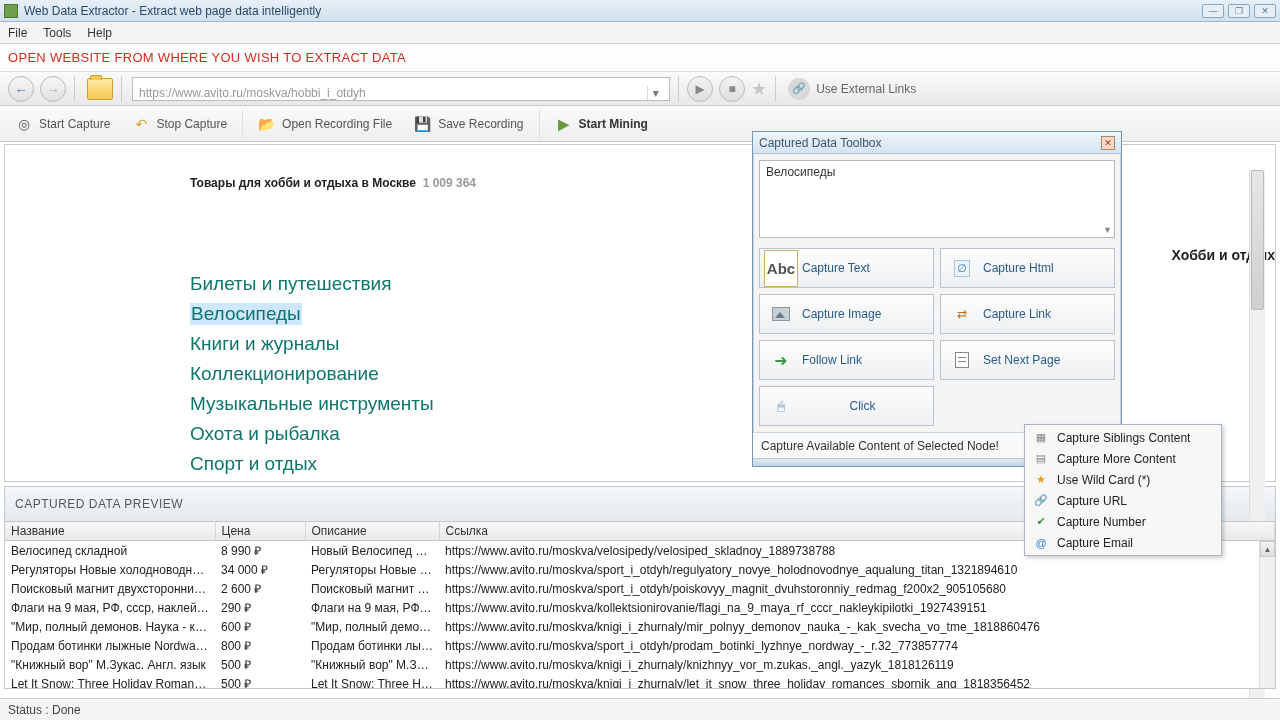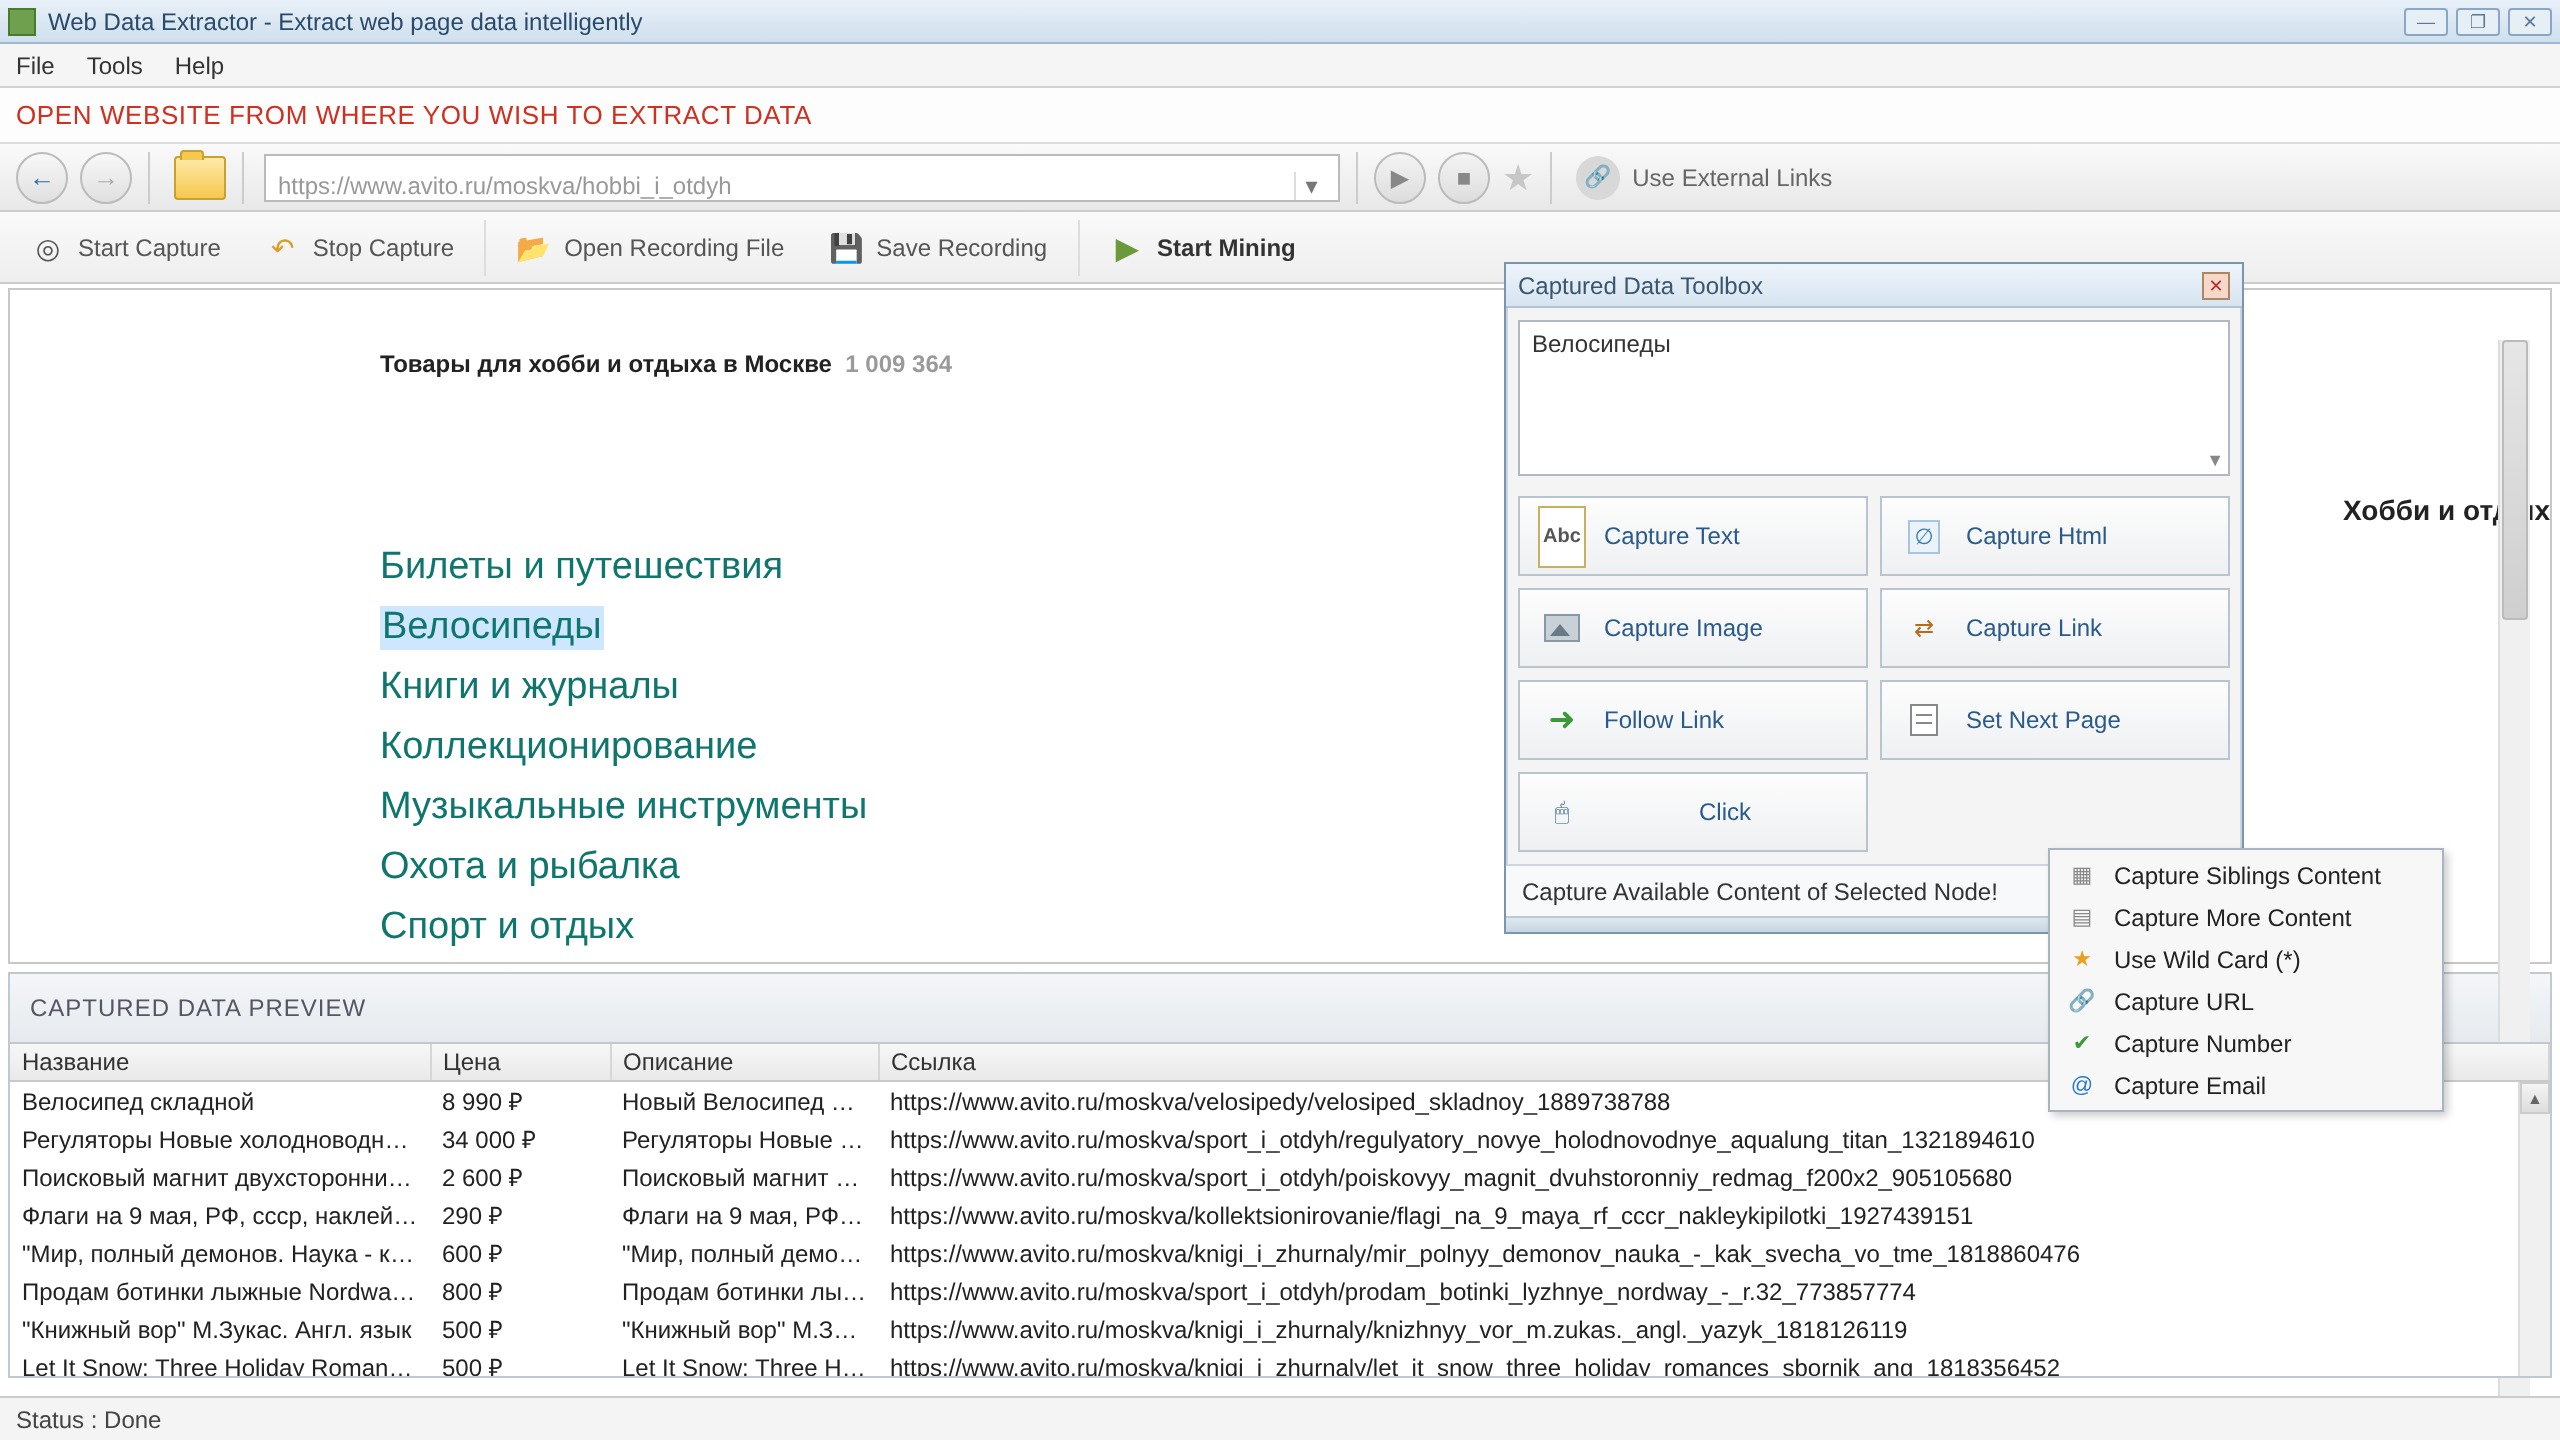--- a/index.html
+++ b/index.html
@@ -80,21 +80,21 @@
 th { text-align:left; font-weight:400; color:#333; background:linear-gradient(#f7f7f7,#e9e9e9); border-right:1px solid #d6d6d6; border-bottom:1px solid #c9c9c9; padding:2px 6px; height:18px;}
 td { padding:1px 6px; color:#222; border:none; white-space:nowrap; overflow:hidden; text-overflow:ellipsis;}
 tbody tr { height:16px;}
 .tblscroll { position:absolute; right:0; top:19px; bottom:0; width:16px; background:#f0f0f0; border-left:1px solid #ddd;}
 .tblscroll .tarrow { height:16px; background:linear-gradient(#f4f4f4,#ddd); border:1px solid #ccc; display:flex; align-items:center; justify-content:center; font-size:8px; color:#666;}
 
 
 .status { position:absolute; left:0; right:0; bottom:0; height:22px; border-top:1px solid #ccc; background:#f4f4f4; display:flex; align-items:center; padding:0 8px; color:#444;}
 
 
-.ic-abc { font-size:10px; font-weight:700; background:#fff; border:1px solid #c8b060; padding:9px 2px; color:#555;}
+.ic-abc { font-size:15px; font-weight:700; background:#fff; border:1px solid #c8b060; padding:9px 2px; color:#555;}
 .ic-img { width:18px; height:14px; background:#c8d0d8; border:1px solid #8a98a4; position:relative;}
 .ic-img::after{content:""; position:absolute; left:2px; bottom:2px; width:0; height:0; border-left:5px solid transparent; border-right:5px solid transparent; border-bottom:6px solid #6a7a86;}
 .ic-arrow { color:#3a9a3a; font-size:16px;}
 .ic-click { font-size:12px;}
 .ic-html { color:#3a7ab8; font-size:11px; border:1px solid #a8c4de; padding:1px 2px; background:#eaf2fa;}
 .ic-link { color:#b86a1a;}
 .ic-page { border:1px solid #888; width:14px; height:16px; background:#fff; position:relative;}
 .ic-page::before,.ic-page::after{content:"";position:absolute;left:2px;right:2px;height:1px;background:#888;}
 .ic-page::before{top:4px;} .ic-page::after{top:8px;}
 .ic-more { border:1px solid #888; width:16px; height:12px; background:#fff; position:relative;}

